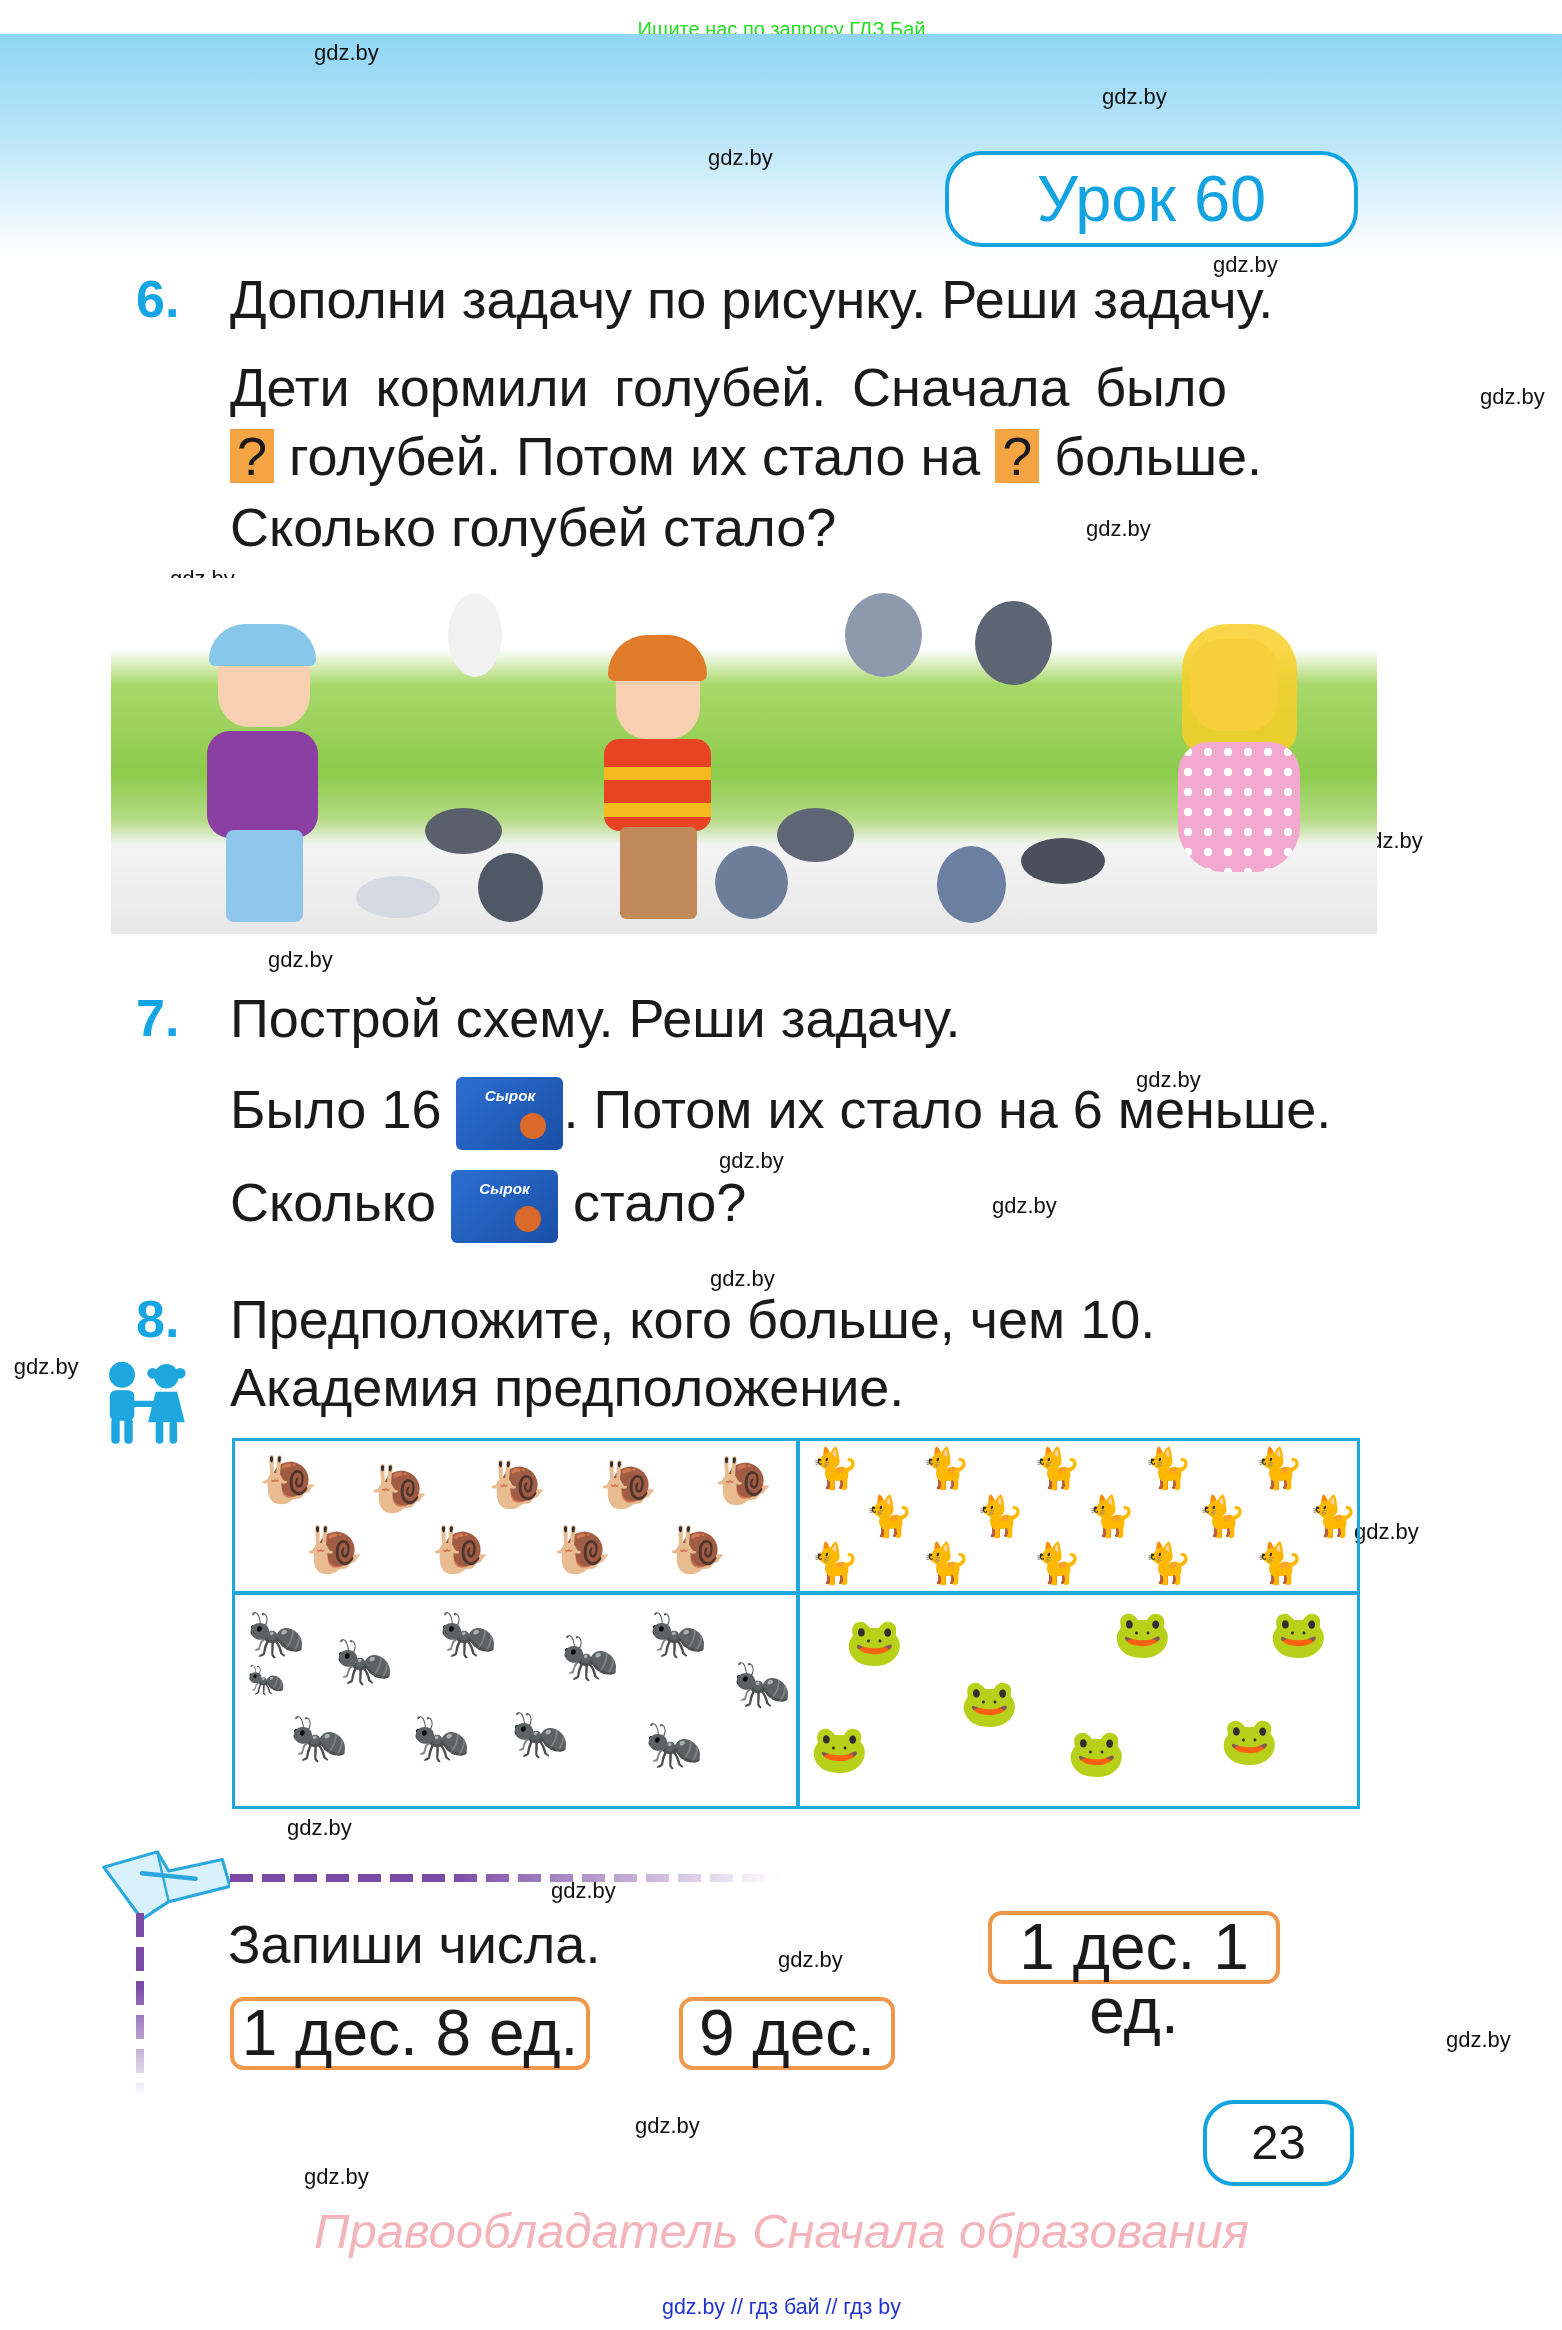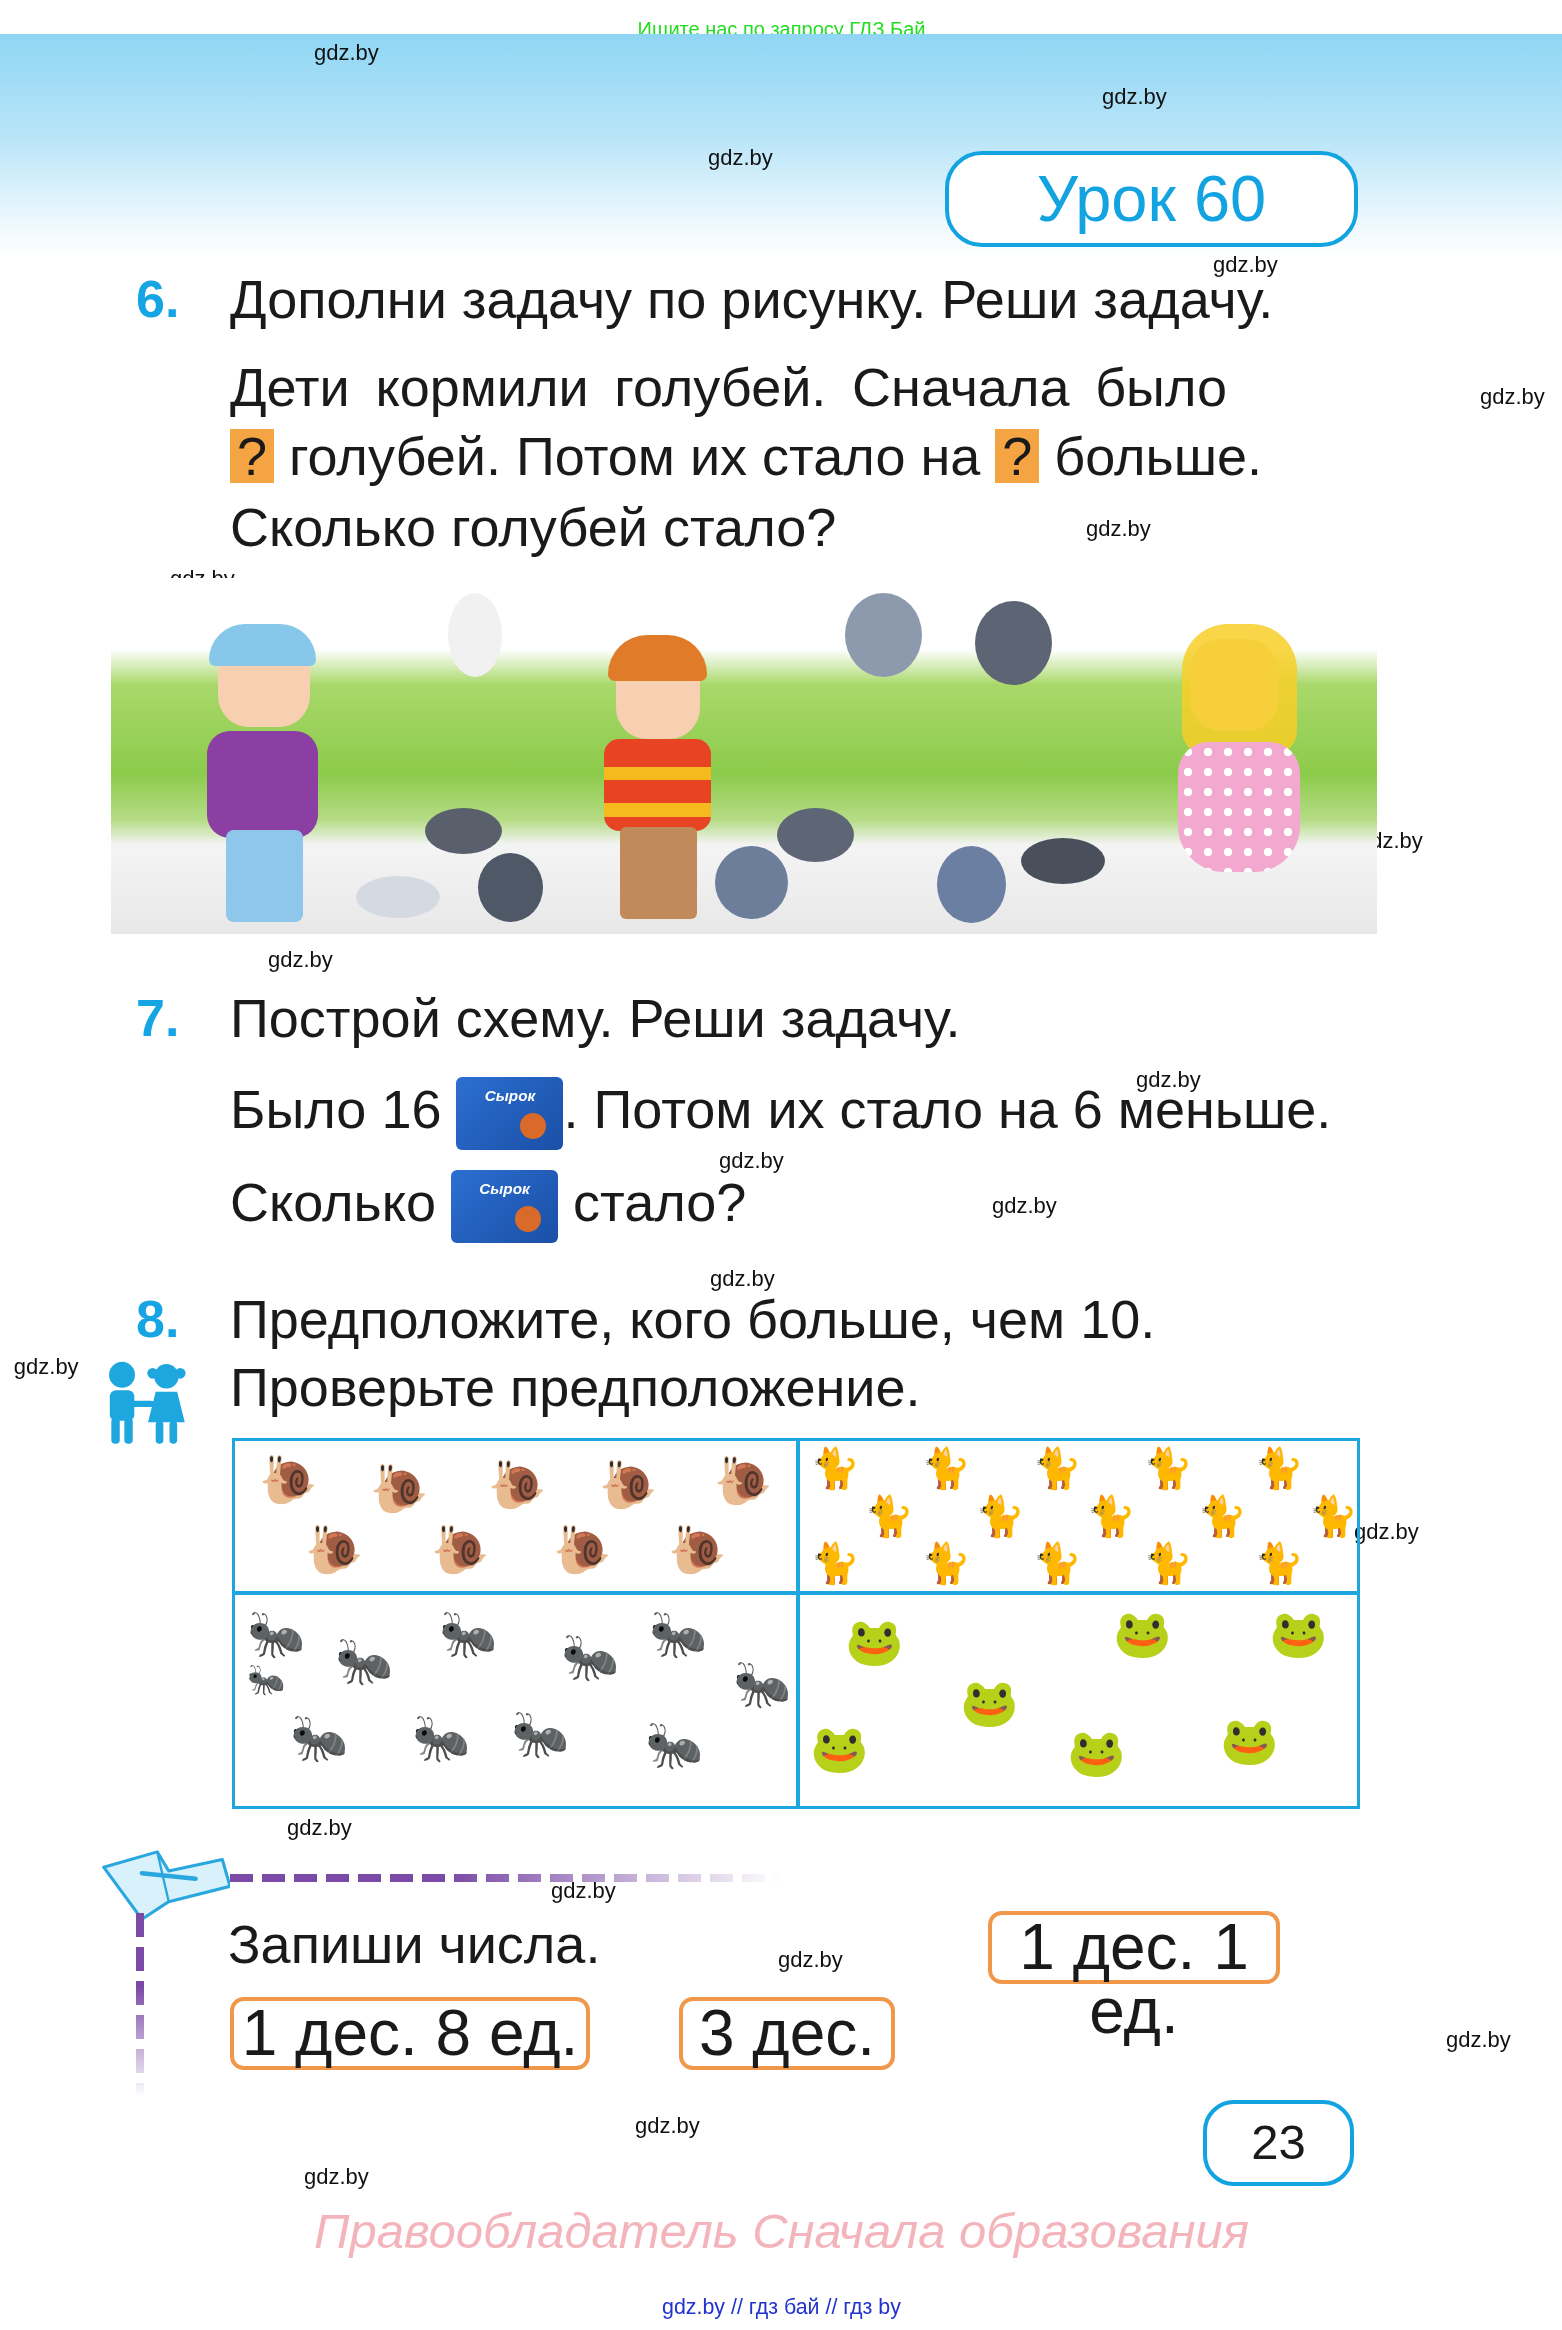--- a/index.html
+++ b/index.html
@@ -125,21 +125,21 @@
   <span class="choco">Сырок</span><span>. Потом их стало на 6 меньше.</span>
 </div>
 <div class="abs txt" style="left:230px;top:1170px">
   <span>Сколько</span>
   <span class="choco">Сырок</span>
   <span>стало?</span>
 </div>
 
 <div class="abs num" style="left:136px;top:1289px">8.</div>
 <div class="abs txt" style="left:230px;top:1288px">Предположите, кого больше, чем 10.</div>
-<div class="abs txt" style="left:230px;top:1356px">Проверьте предположение.</div>
+<div class="abs txt" style="left:230px;top:1356px">Академия предположение.</div>
 <div class="abs" style="left:99px;top:1358px;width:92px;height:88px">
   <svg width="92" height="88" viewBox="0 0 120 115">
     <circle cx="30" cy="22" r="17" fill="#1ea6df"></circle>
     <rect x="14" y="42" width="32" height="40" rx="8" fill="#1ea6df"></rect>
     <rect x="16" y="78" width="11" height="34" rx="5" fill="#1ea6df"></rect>
     <rect x="33" y="78" width="11" height="34" rx="5" fill="#1ea6df"></rect>
     <circle cx="88" cy="24" r="16" fill="#1ea6df"></circle>
     <circle cx="70" cy="20" r="7" fill="#1ea6df"></circle>
       <circle cx="106" cy="20" r="7" fill="#1ea6df"></circle>
     <polygon points="74,44 102,44 112,84 64,84" fill="#1ea6df"></polygon>
@@ -217,21 +217,21 @@
 </div>
 <div class="abs dash-h"></div>
 <div class="abs dash-v"></div>
 
 <div class="abs txt" style="left:228px;top:1913px">Запиши числа.</div>
 
 <div class="abs box" style="left:230px;top:1997px;width:360px">
   <span>1 дес. 8 ед.</span>
 </div>
 <div class="abs box" style="left:679px;top:1997px;width:216px">
-  <span>3 дес.</span>
+  <span>9 дес.</span>
 </div>
 <div class="abs box" style="left:988px;top:1911px;width:292px">
   <span>1 дес. 1 ед.</span>
 </div>
 
 <div class="abs pagebox">
   <span>23</span>
 </div>
 
 <div class="abs rights">Правообладатель Сначала образования</div>

